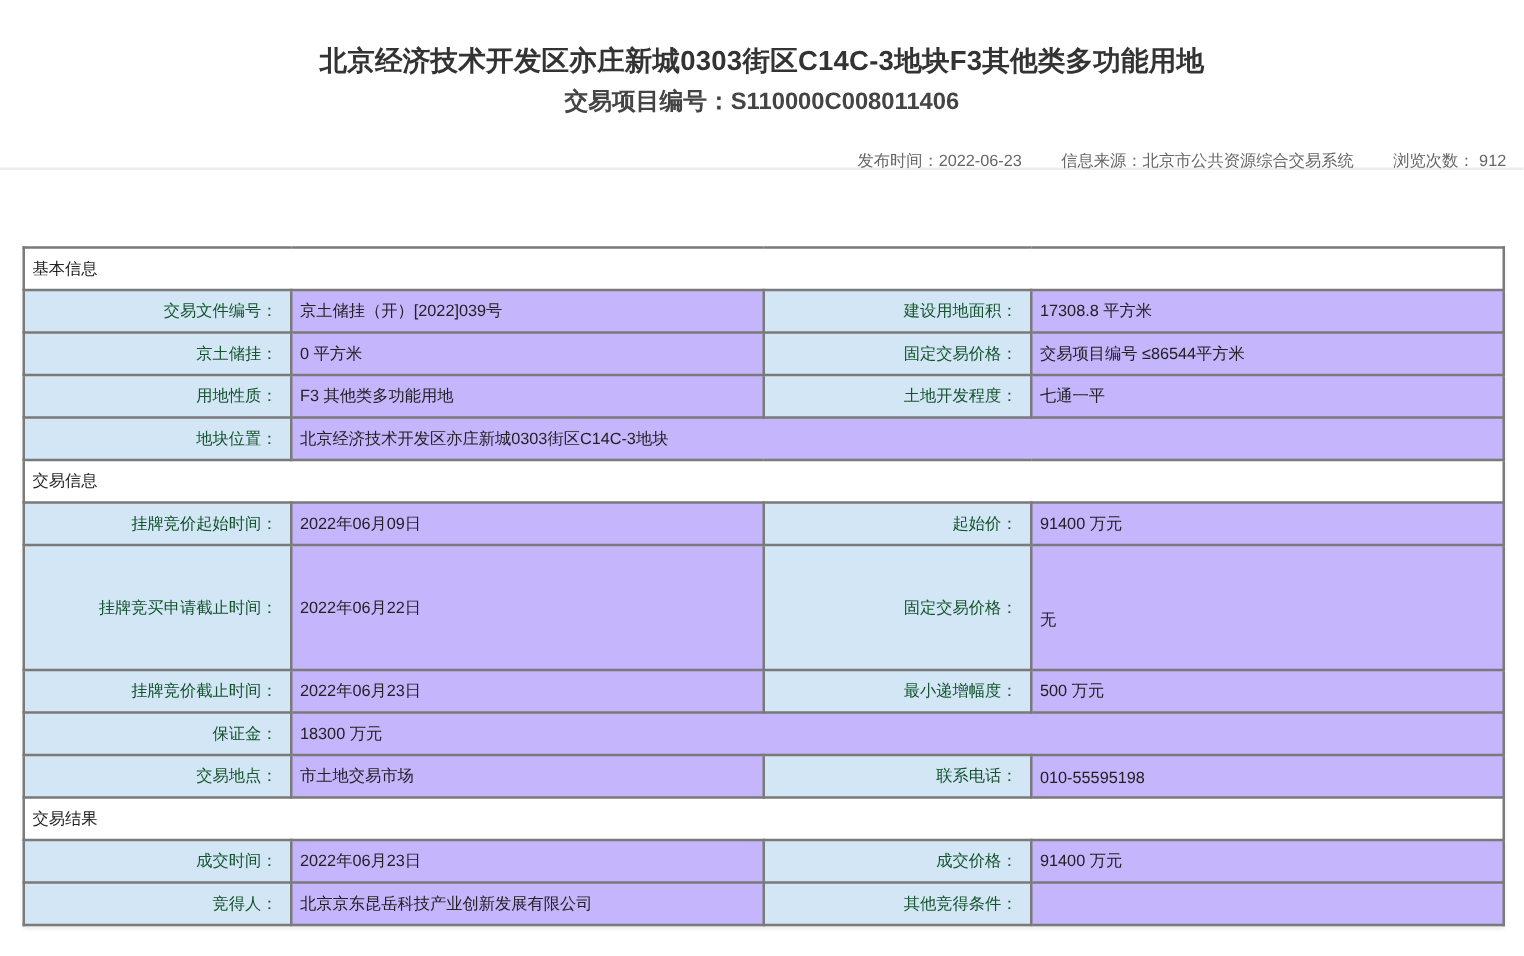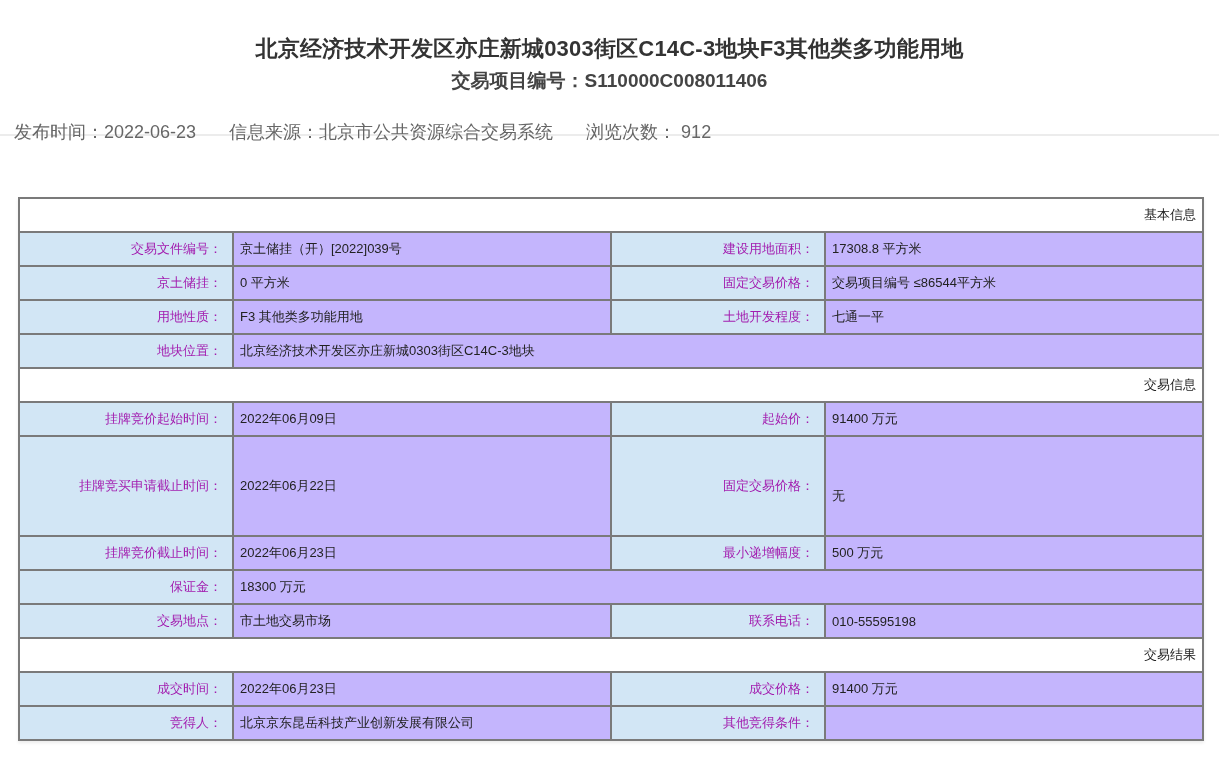--- a/index.html
+++ b/index.html
@@ -1,26 +1,26 @@
 <!DOCTYPE html>
 <html><head>
   <meta charset="utf-8">
   <style>
     * { box-sizing: border-box; margin: 0; padding: 0; }
     html, body { width: 1219px; height: 765px; background: #ffffff; overflow: hidden; }
     body { font-family: "Liberation Sans", "DejaVu Sans", sans-serif; color: #222; position: relative; }
     .header { position: absolute; left: 0; top: 0; width: 1219px; height: 136px; border-bottom: 2px solid #ececec; }
     .title { position: absolute; left: 0; width: 100%; top: 34px; text-align: center; font-size: 22px; font-weight: bold; color: #333; letter-spacing: 0.2px; }
     .subtitle { position: absolute; left: 0; width: 100%; top: 68px; text-align: center; font-size: 19px; font-weight: bold; color: #444; }
-    .meta { position: absolute; left: 0; width: 100%; top: 120px; text-align: left; font-size: 18px; color: #666; }
+    .meta { position: absolute; left: 0; width: 100%; top: 120px; text-align: right; font-size: 13px; color: #666; }
     .meta span { margin: 0 14px; }
     .info-table { position: absolute; left: 18px; top: 197px; width: 1186px; border-collapse: collapse; font-size: 13px; box-shadow: 0 2px 3px rgba(0,0,0,0.08); }
     .info-table td { border: 2px solid #7a7a7a; height: 34px; padding: 0 6px; vertical-align: middle; }
-    .info-table td.section { text-align: right; background: #ffffff; color: #222; }
-    .info-table td.label { background: #d2e6f5; text-align: right; width: 214px; padding-right: 10px; color: #a21caf; }
+    .info-table td.section { text-align: left; background: #ffffff; color: #222; }
+    .info-table td.label { background: #d2e6f5; text-align: right; width: 214px; padding-right: 10px; color: #14532d; }
     .info-table td.value { background: #c4b5fd; text-align: left; width: 378px; color: #222; }
     .info-table td.value.wide { width: auto; }
     .info-table tr.tall td { height: 100px; }
     .info-table tr.tall td.value.low { padding-top: 20px; }
   </style>
 </head>
 <body>
 
 <div class="header">
   <div class="title">北京经济技术开发区亦庄新城0303街区C14C-3地块F3其他类多功能用地</div>

